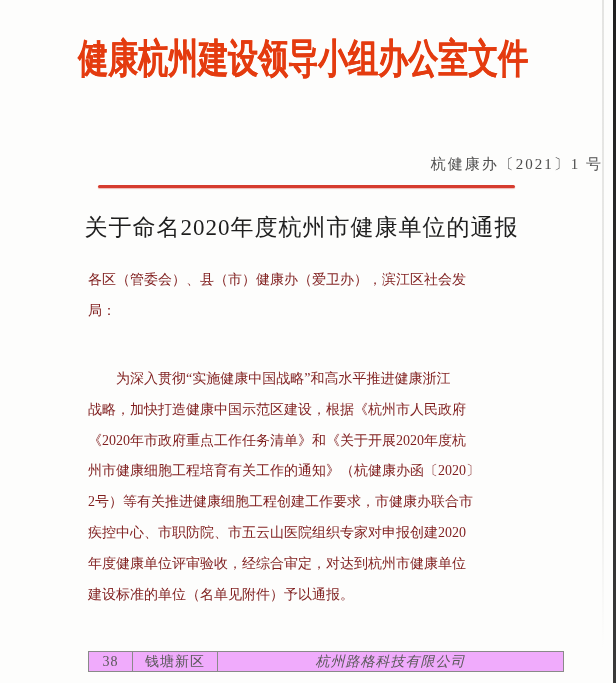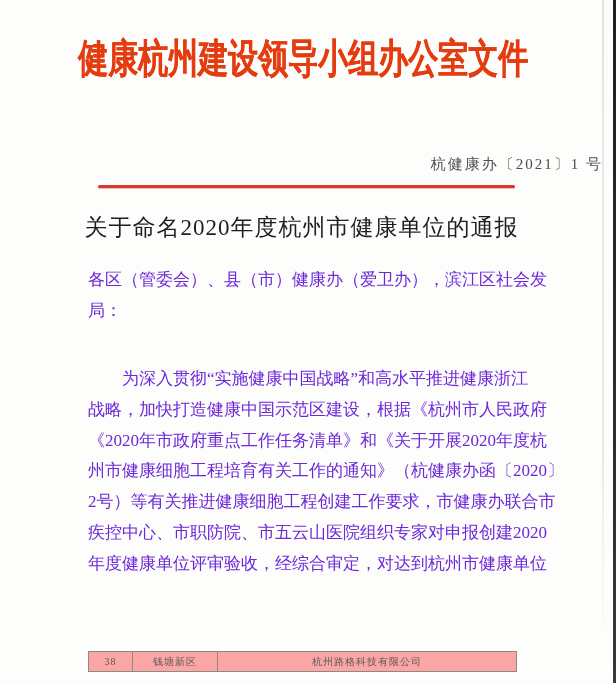--- a/index.html
+++ b/index.html
@@ -64,50 +64,50 @@
     text-align: center;
     font-size: 23px;
     font-weight: normal;
     letter-spacing: 1px;
     color: #1e1e1e;
   }
   
   .body-block {
     position: absolute; left: 88px;
     width: 458px;
-    font-size: 17px;
-    color: #6d28d9;
+    font-size: 14px;
+    color: #7f1d1d;
     letter-spacing: 0;
   }
   .para-1 { top: 265px; }
   .para-2 { top: 364px; }
   .text-line {
     height: 30.8px;
     line-height: 30.8px;
     white-space: nowrap;
   }
   
   .table-fragment {
     position: absolute; left: 88px; top: 651px;
-    width: 429px; height: 21px;
+    width: 476px; height: 21px;
     display: flex;
     border: 1px solid #8a8a8a;
-    background: #fca5a5;
-    font-size: 10px;
+    background: #f0abfc;
+    font-size: 14px;
     color: #585858;
   }
   .table-fragment .cell {
     display: flex; align-items: center; justify-content: center;
     height: 100%;
     white-space: nowrap;
     letter-spacing: 1px;
   }
   .cell-index { width: 44px; border-right: 1px solid #8a8a8a; }
   .cell-district { width: 85px; border-right: 1px solid #8a8a8a; }
-  .cell-company { flex: 1; }
+  .cell-company { flex: 1; font-style: italic; }
 </style>
 </head>
 <body>
 
 <div class="page">
 
   <div class="letterhead">
     <span class="squeeze">健康杭州建设领导小组办公室文件</span>
   </div>
 
@@ -123,20 +123,21 @@
     </div>
 
   <div class="body-block para-2">
       <div class="text-line">　　为深入贯彻“实施健康中国战略”和高水平推进健康浙江</div>
       <div class="text-line">战略，加快打造健康中国示范区建设，根据《杭州市人民政府</div>
       <div class="text-line">《2020年市政府重点工作任务清单》和《关于开展2020年度杭</div>
       <div class="text-line">州市健康细胞工程培育有关工作的通知》（杭健康办函〔2020〕</div>
       <div class="text-line">2号）等有关推进健康细胞工程创建工作要求，市健康办联合市</div>
       <div class="text-line">疾控中心、市职防院、市五云山医院组织专家对申报创建2020</div>
       <div class="text-line">年度健康单位评审验收，经综合审定，对达到杭州市健康单位</div>
+      <div class="text-line">建设标准的单位（名单见附件）予以通报。</div>
     </div>
 
   <div class="table-fragment">
     <div class="cell cell-index">38</div>
     <div class="cell cell-district">钱塘新区</div>
     <div class="cell cell-company">杭州路格科技有限公司</div>
   </div>
 
   <div class="scan-fold-line"></div>
   <div class="scan-right-edge"></div>

